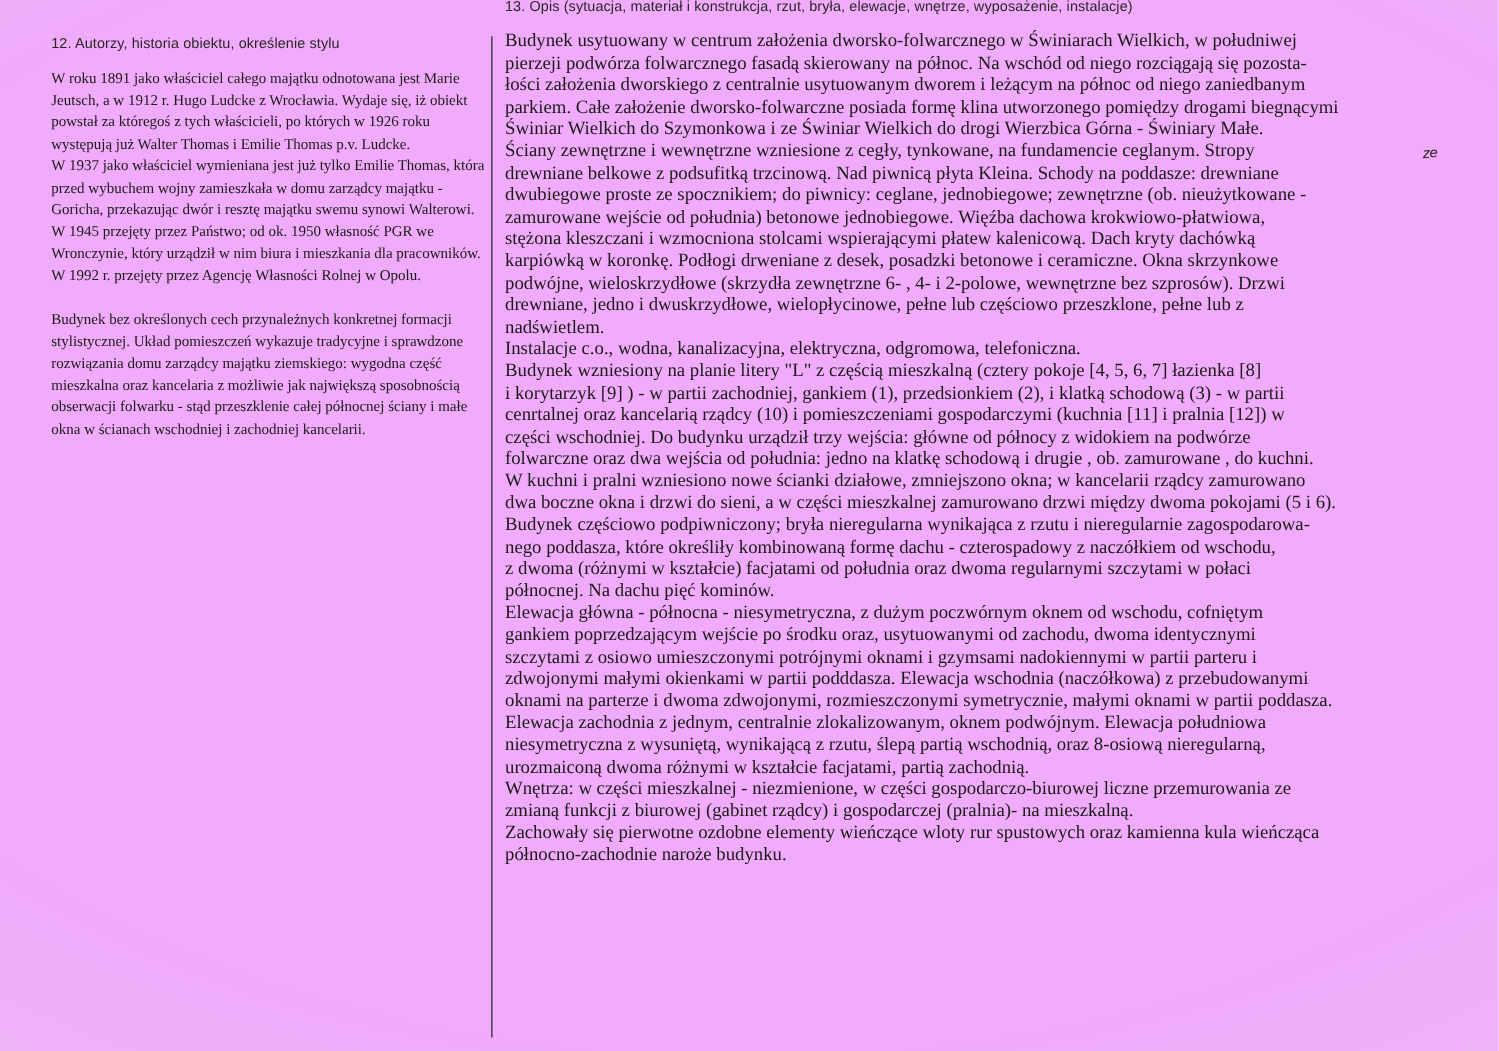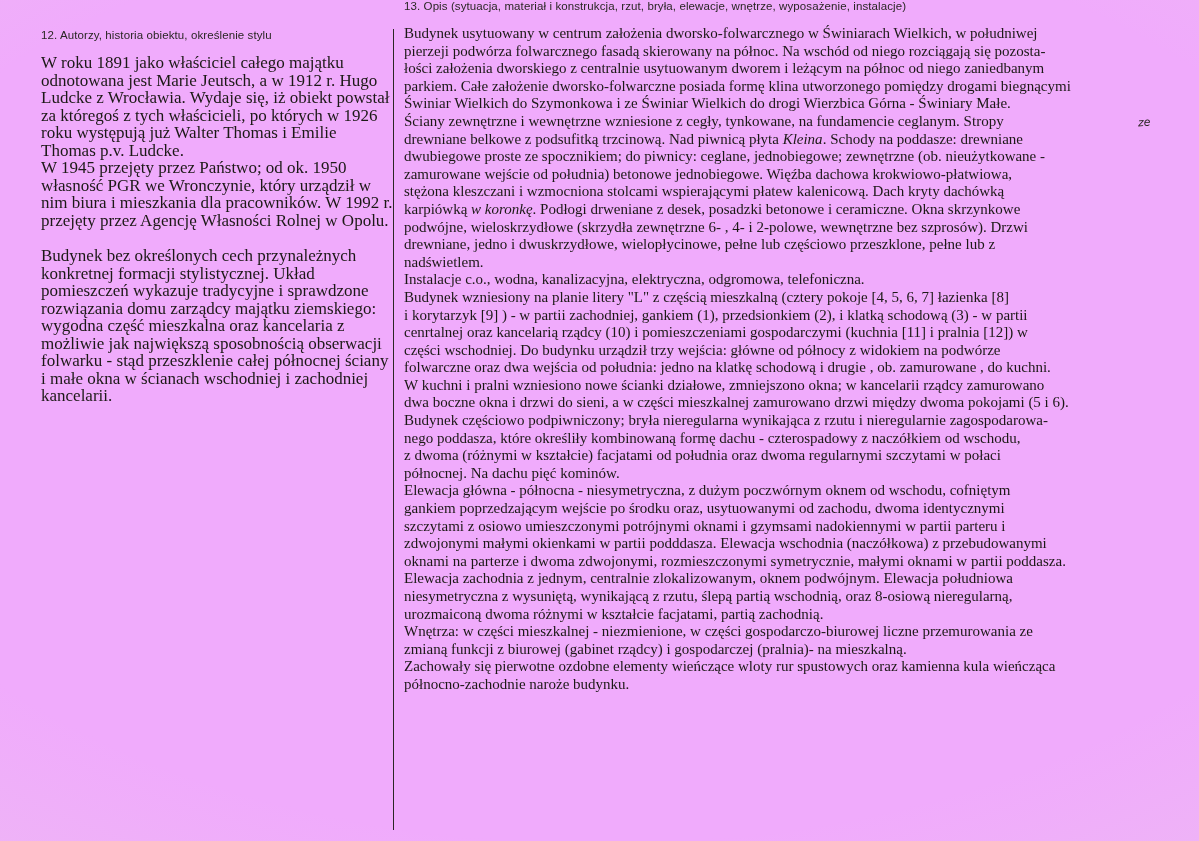--- a/index.html
+++ b/index.html
@@ -59,37 +59,36 @@
   .section-head {
     font-family: "Liberation Sans", sans-serif;
     font-size: 11.5px;
     letter-spacing: 0.1px;
     color: #2a2724;
     margin: 0 0 13px 0;
     white-space: nowrap;
   }
   .body-text {
     font-family: "Liberation Serif", serif;
-    font-size: 17px;
+    font-size: 12px;
     line-height: 17.55px;
     color: #1c1916;
     text-align: left;
   }
   .body-text p {
     margin: 0;
   }
   .para-gap {
     height: 17.55px;
   }
   .right .body-text {
     font-size: 15px;
     line-height: 17.6px;
   }
   .ital {
-    font-style: italic;
   }
   .hand {
     font-family: "DejaVu Sans", sans-serif;
     font-size: 11px;
     font-style: italic;
     color: #272320;
     letter-spacing: -0.2px;
   }
   .hand-ze {
     position: absolute;
@@ -103,20 +102,21 @@
 
 <div class="page">
   <div class="paper-tone"></div>
 
   <div class="columns">
 
     <div class="col-left left">
       <div class="section-head">12. Autorzy, historia obiektu, określenie stylu</div>
       <div class="body-text">
         <p>W roku 1891 jako właściciel całego majątku odnotowana jest Marie Jeutsch, a w 1912 r. Hugo Ludcke z Wrocławia. Wydaje się, iż obiekt powstał za któregoś z tych właścicieli, po których w 1926 roku występują już Walter Thomas i Emilie Thomas p.v. Ludcke.</p>
+        <p> W 1937 jako właściciel wymieniana jest już tylko Emilie Thomas, która przed wybuchem wojny   zamieszkała w domu zarządcy majątku - Goricha,  przekazując dwór i resztę majątku swemu synowi Walterowi.</p>
         <p>W 1945 przejęty przez Państwo; od ok. 1950 własność PGR we Wronczynie, który urządził w nim biura i mieszkania dla pracowników.  W 1992 r. przejęty przez Agencję Własności Rolnej w Opolu.</p>
         <div class="para-gap"></div>
         <p>Budynek bez określonych cech przynależnych konkretnej formacji stylistycznej. Układ pomieszczeń wykazuje tradycyjne i sprawdzone rozwiązania domu zarządcy majątku ziemskiego: wygodna część mieszkalna oraz kancelaria  z możliwie jak największą sposobnością obserwacji folwarku - stąd przeszklenie całej północnej ściany i małe okna w ścianach wschodniej i zachodniej kancelarii.</p>
       </div>
     </div>
 
     <div class="divider"></div>
 
     <div class="col-right right">
       <div class="section-head">13. Opis (sytuacja, materiał i konstrukcja, rzut, bryła, elewacje, wnętrze, wyposażenie, instalacje)</div>

